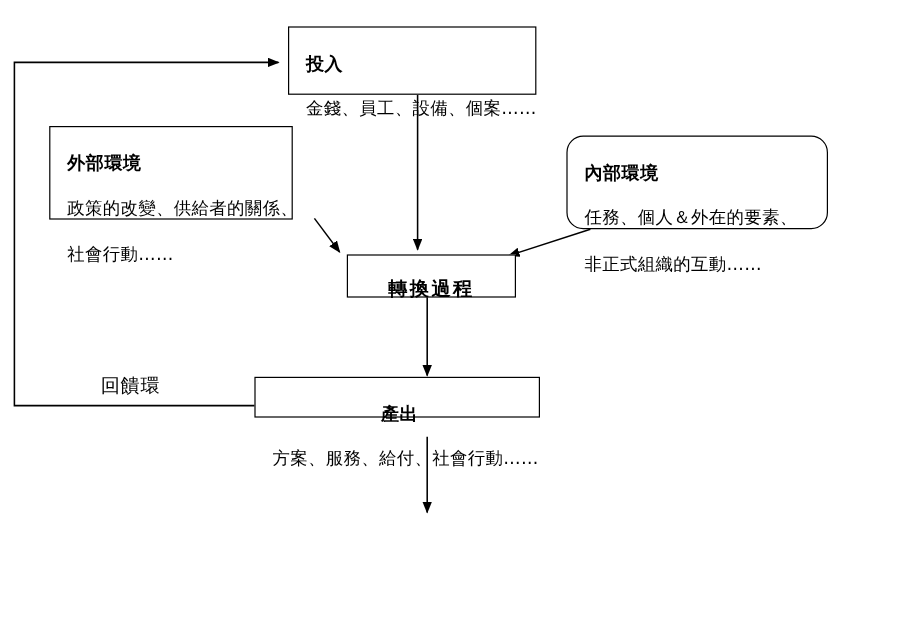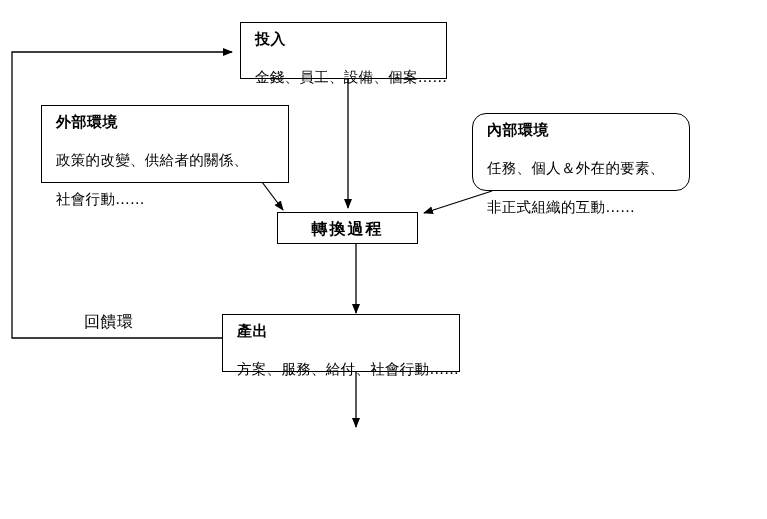--- a/index.html
+++ b/index.html
@@ -21,42 +21,42 @@
     top: 0;
     width: 767px;
     height: 519px;
     pointer-events: none;
   }
   .node {
     position: absolute;
     box-sizing: border-box;
     border: 1px solid #000000;
     background: #ffffff;
-    padding: 6px 10px 7px 14px;
+    padding: 20px 10px 7px 14px;
   }
   .node-title {
     font-weight: bold;
     font-size: 15px;
     line-height: 21px;
     color: #000000;
     letter-spacing: 0.5px;
     white-space: nowrap;
   }
   .node-body {
     font-size: 14.5px;
     line-height: 24px;
     color: #000000;
     letter-spacing: 0.3px;
   }
   .node-body .ln { display: block; white-space: nowrap; margin-top: 15px; }
   .node.center {
     display: flex;
-    align-items: center;
     justify-content: center;
-    padding: 0;
+    padding: 17px;
+    margin-left: 12px;
   }
   .node.center .node-title {
     font-size: 16px;
     letter-spacing: 2px;
   }
   .loop-label {
     position: absolute;
     font-size: 16px;
     line-height: 18px;
     color: #000000;
@@ -89,41 +89,41 @@
     <path d="M356,364 L356,427" fill="none" stroke="#000000" stroke-width="1.3" marker-end="url(#ah)"></path>
   </svg>
 
   <div class="node" style="left:240px; top:22px; width:207px; height:57px;">
     <div class="node-title">投入</div>
     <div class="node-body">
       <span class="ln">金錢、員工、設備、個案……</span>
     </div>
   </div>
 
-  <div class="node" style="left:41px; top:105px; width:248px; height:78px;">
+  <div class="node" style="left:41px; top:105px; width:203px; height:78px;">
     <div class="node-title">外部環境</div>
     <div class="node-body">
       <span class="ln">政策的改變、供給者的關係、</span>
       <span class="ln">社會行動……</span>
     </div>
   </div>
 
   <div class="node" style="left:472px; top:113px; width:218px; height:78px;border-radius:14px;">
     <div class="node-title">內部環境</div>
     <div class="node-body">
       <span class="ln">任務、個人＆外在的要素、</span>
       <span class="ln">非正式組織的互動……</span>
     </div>
   </div>
 
   <div class="node center" style="left:277px; top:212px; width:141px; height:32px;">
     <div class="node-title">轉換過程</div>
   </div>
 
-  <div class="node" style="left:222px; top:314px; width:238px; height:58px;">
+  <div class="node" style="left:212px; top:314px; width:238px; height:34px;text-align:center;">
     <div class="node-title">產出</div>
     <div class="node-body">
       <span class="ln">方案、服務、給付、社會行動……</span>
     </div>
   </div>
 
 
   <div class="loop-label" style="left:84px; top:313px;">回饋環</div>
 
 </div>

